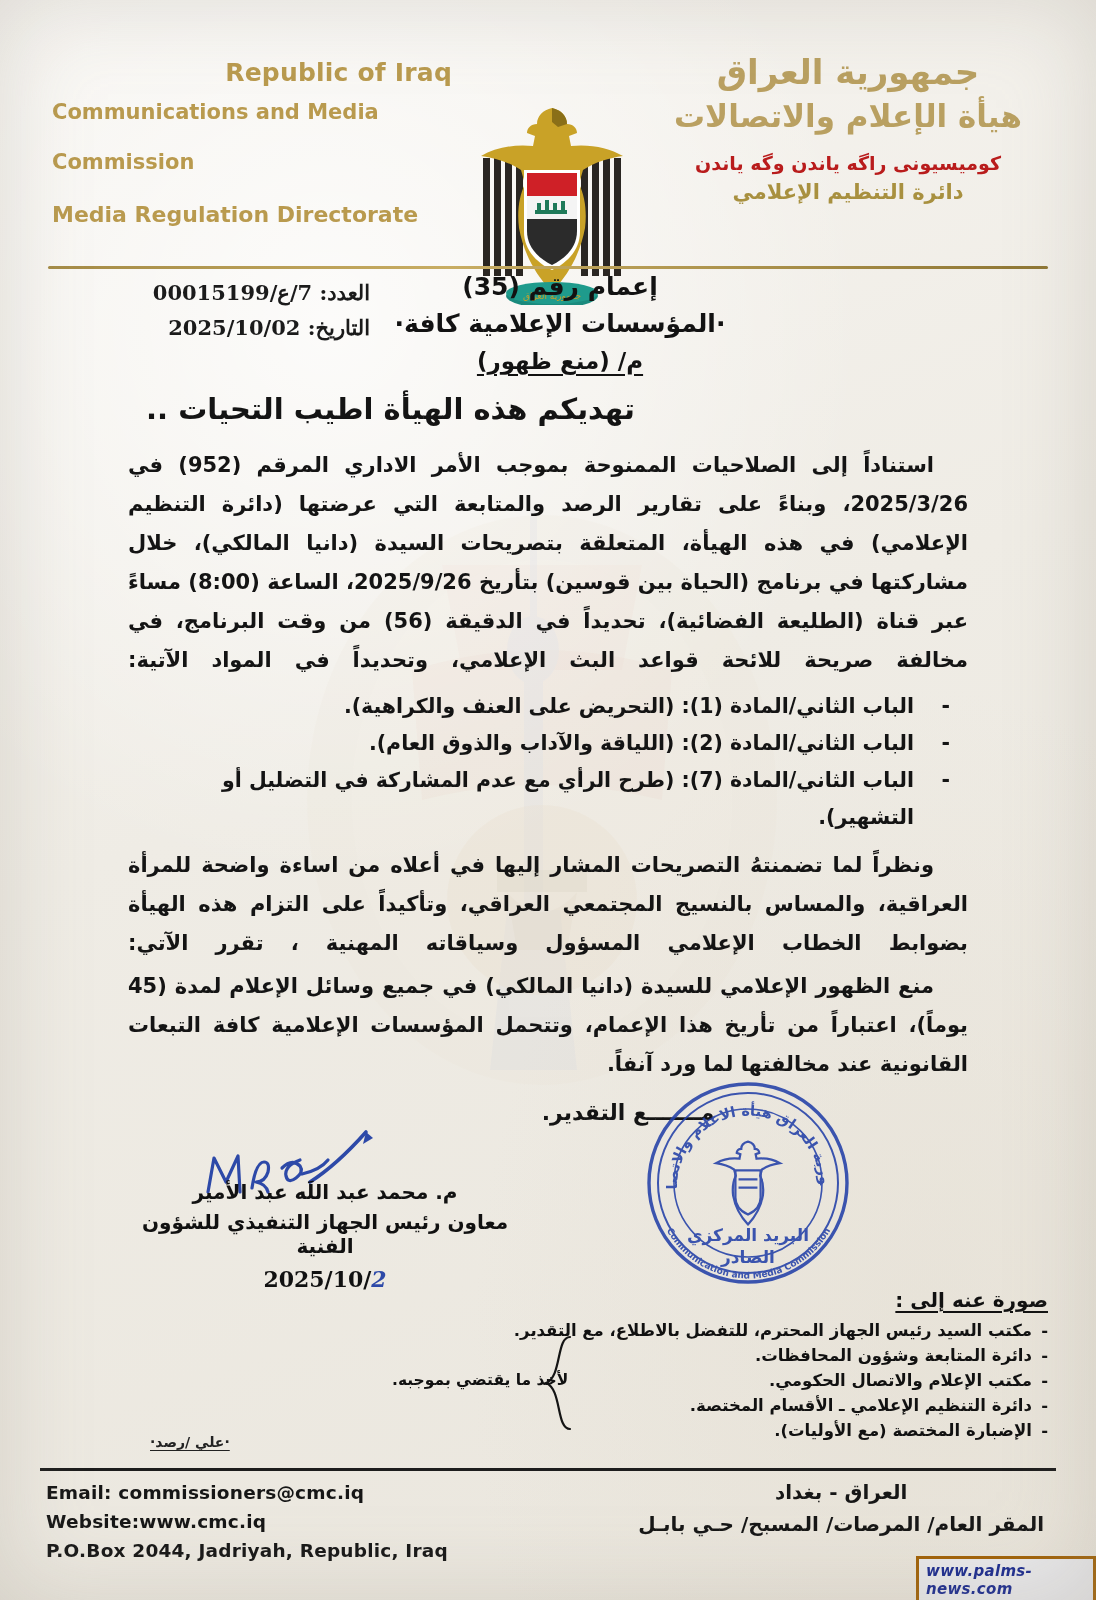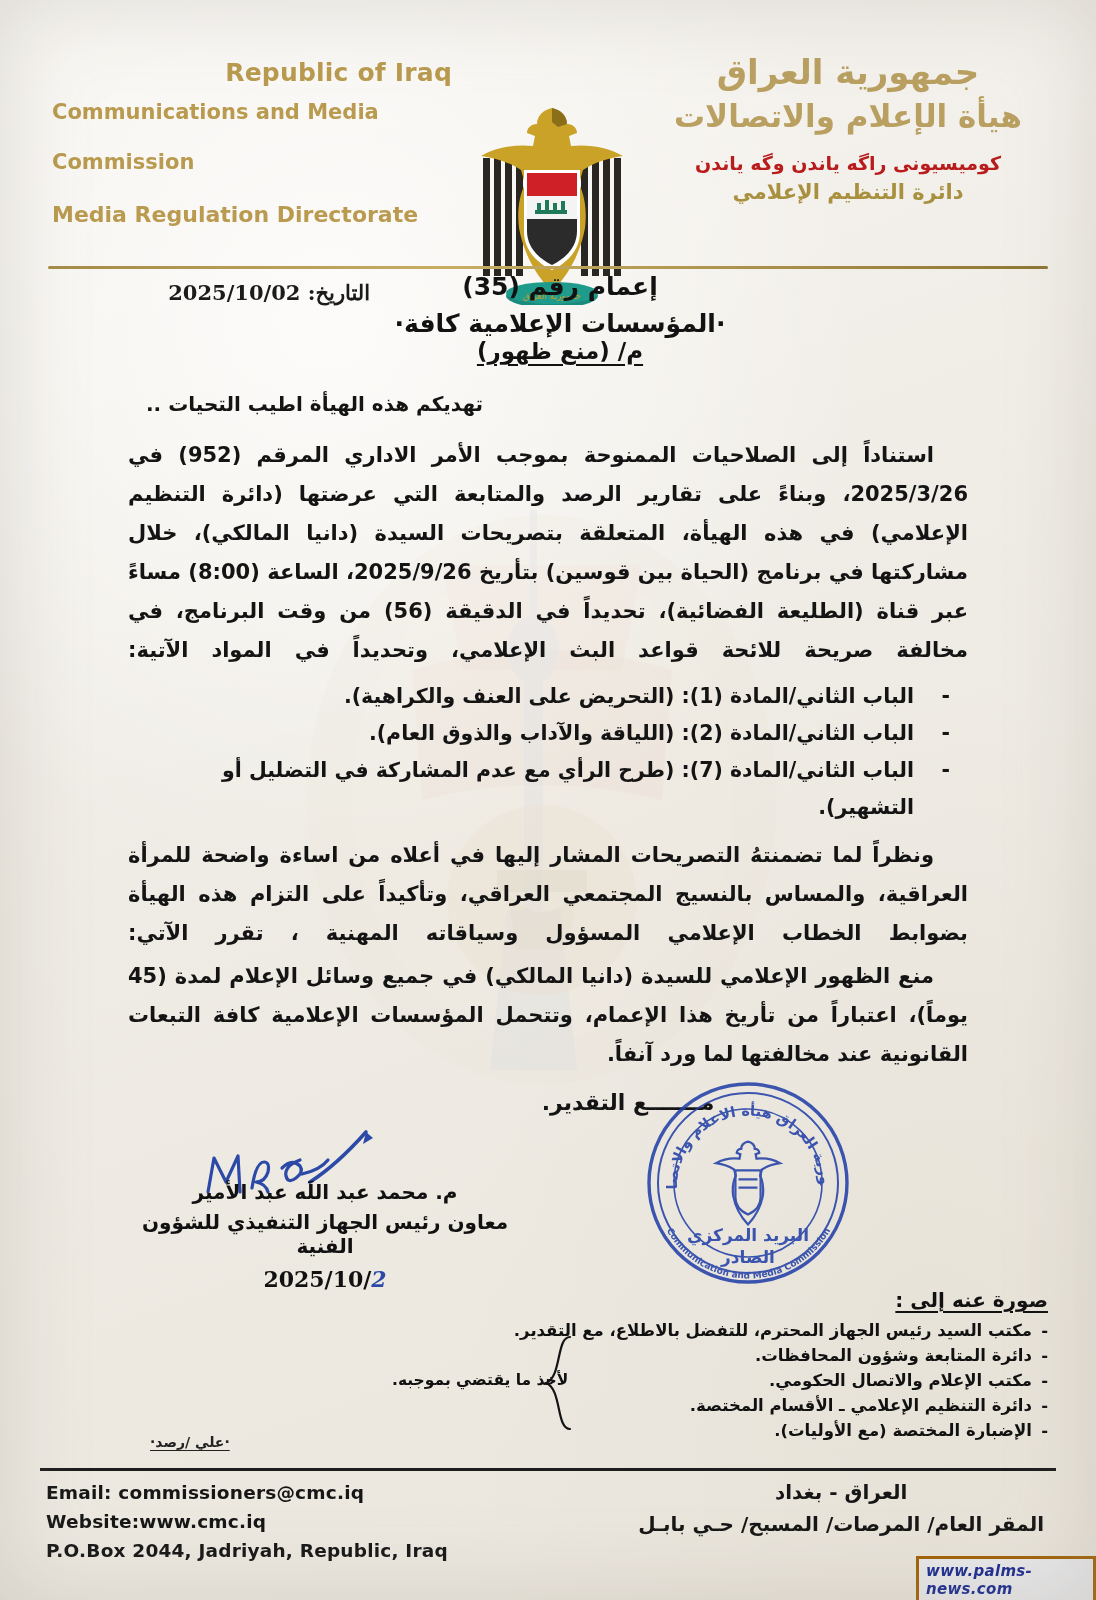--- a/index.html
+++ b/index.html
@@ -151,36 +151,37 @@
     font-family: "DejaVu Sans", sans-serif;
   }
   .addressee {
     font-size: 25px;
     font-weight: bold;
     margin-top: 8px;
   }
   .subject {
     font-size: 23px;
     font-weight: bold;
+    margin-top: 10px;
     text-decoration: underline;
     text-underline-offset: 5px;
   }
 
   
   .body-wrap {
     position: absolute;
     right: 128px;
     left: 128px;
     top: 392px;
     color: #141414;
     direction: rtl;
   }
   .greeting {
     text-align: left;
-    font-size: 20px;
+    font-size: 29px;
     font-weight: bold;
     padding-left: 18px;
     margin-bottom: 20px;
     direction: rtl;
   }
   .para {
     font-size: 21px;
     line-height: 39px;
     text-align: justify;
     text-align-last: justify;
@@ -464,20 +465,24 @@
       <div class="ar2">هيأة الإعلام والاتصالات</div>
       <div class="ar3">كوميسيونى راگه ياندن وگه ياندن</div>
       <div class="ar4">دائرة التنظيم الإعلامي</div>
     </div>
   </div>
 
   <div class="rule-gold"></div>
 
   <div class="meta">
     <div>
+      <span>العدد:</span>
+      <span class="val">7/ع/00015199</span>
+    </div>
+    <div>
       <span>التاريخ:</span>
       <span class="val">2025/10/02</span>
     </div>
   </div>
 
   <div class="title-block">
     <div class="circ-no">إعمام رقم (35)</div>
     <div class="addressee">·المؤسسات الإعلامية كافة·</div>
     <div class="subject">م/ (منع ظهور)</div>
   </div>

